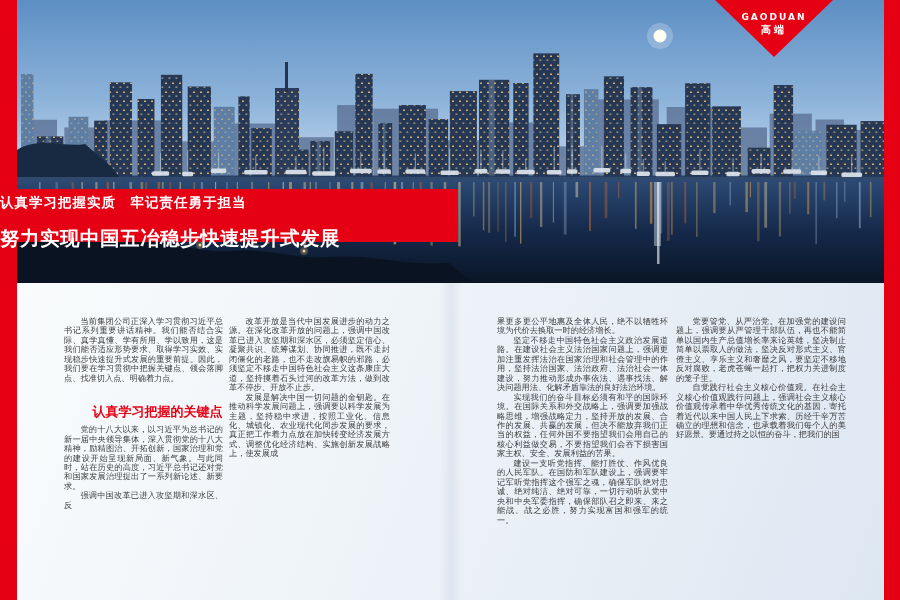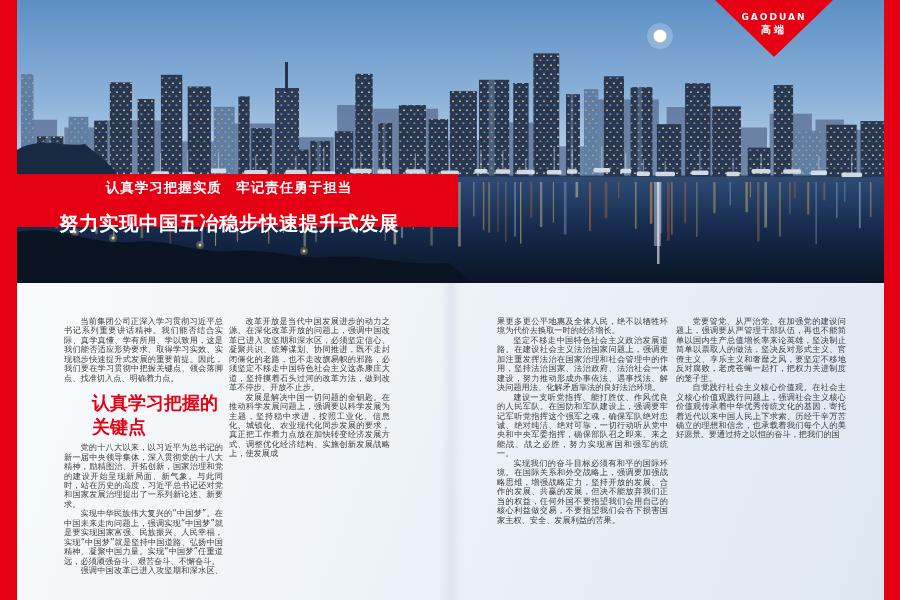--- a/index.html
+++ b/index.html
@@ -4,22 +4,22 @@
 <style>
   html,body{margin:0;padding:0;background:#888;}
   .page{position:relative;width:900px;height:600px;overflow:hidden;
         background:#5eead4;font-family:"DejaVu Sans","Liberation Sans",sans-serif;}
   
   .bar-left{position:absolute;left:0;top:0;width:17px;height:600px;background:var(--red);}
   .bar-right{position:absolute;left:884px;top:0;width:16px;height:600px;background:var(--red);}
   
   .photo{position:absolute;left:17px;top:0;width:867px;height:283px;overflow:hidden;background:#7ea6cf;}
   
-  .headline-band{position:absolute;left:0;top:174px;width:458px;height:53px;background:var(--red);
-                 color:#fff;text-align:center;z-index:5;}
+  .headline-band{position:absolute;left:0;top:189px;width:458px;height:53px;background:var(--red);
+                 color:#fff;text-align:left;z-index:5;}
   .kicker{margin-top:5px;font-size:13.5px;font-weight:bold;letter-spacing:1px;}
   .big-title{margin-top:13px;font-size:19.5px;font-weight:bold;letter-spacing:0.5px;}
   
   .corner-tag{position:absolute;left:715px;top:0;width:118px;height:57px;background:var(--red);
               -webkit-clip-path:polygon(0 0,100% 0,50% 100%);clip-path:polygon(0 0,100% 0,50% 100%);
               color:#fff;text-align:center;z-index:6;}
   .tag-en{margin-top:12px;font-size:9px;font-weight:bold;letter-spacing:2px;}
   .tag-cn{margin-top:1px;font-size:10px;font-weight:bold;letter-spacing:3px;}
   
   .content{position:absolute;left:17px;top:283px;width:867px;height:317px;
@@ -28,21 +28,21 @@
         background:linear-gradient(90deg,rgba(120,140,170,0) 0%,rgba(120,140,170,0.12) 50%,rgba(120,140,170,0) 100%);}
   
   .tcol{position:absolute;top:317px;height:258px;overflow:hidden;}
   .col1{left:64px;width:159px;}
   .col2{left:229px;width:161px;}
   .col3{left:497px;width:171px;}
   .col4{left:676px;width:170px;}
   .body-p{margin:0;font-size:8.2px;line-height:9.45px;text-align:justify;color:#3c3c3c;
           word-break:break-all;}
   .ind{text-indent:2em;}
-  .col-heading{margin:8px 0 4px 0;padding-left:28px;font-size:18px;font-weight:bold;color:var(--red);}
+  .col-heading{margin:20px 0 4px 0;padding-left:28px;font-size:13px;font-weight:bold;color:var(--red);text-align:center;}
 </style>
 </head>
 <body>
 
 <div class="page">
 
   <div class="photo">
     <svg id="photo-svg" width="867" height="283" viewBox="0 0 867 283">
       <defs>
         <linearGradient id="sky" x1="0" y1="0" x2="0" y2="1">
@@ -321,32 +321,31 @@
     <div class="big-title">努力实现中国五冶稳步快速提升式发展</div>
   </div>
 
   <div class="content"></div>
   <div class="fold"></div>
 
   <div class="tcol col1">
       <p class="body-p ind">当前集团公司正深入学习贯彻习近平总书记系列重要讲话精神。我们能否结合实际、真学真懂、学有所用、学以致用，这是我们能否适应形势要求、取得学习实效、实现稳步快速提升式发展的重要前提。因此，我们要在学习贯彻中把握关键点、领会落脚点、找准切入点、明确着力点。</p>
       <h3 class="col-heading">认真学习把握的关键点</h3>
       <p class="body-p ind">党的十八大以来，以习近平为总书记的新一届中央领导集体，深入贯彻党的十八大精神，励精图治、开拓创新，国家治理和党的建设开始呈现新局面、新气象。与此同时，站在历史的高度，习近平总书记还对党和国家发展治理提出了一系列新论述、新要求。</p>
-      <p class="body-p ind">实现中华民族伟大复兴的“中国梦”。在中国未来走向问题上，强调实现“中国梦”就是要实现国家富强、民族振兴、人民幸福，实现“中国梦”就是坚持中国道路、弘扬中国精神、凝聚中国力量。实现“中国梦”任重道远，必须顽强奋斗、艰苦奋斗、不懈奋斗。</p>
       <p class="body-p ind">强调中国改革已进入攻坚期和深水区、反</p>
     </div>
   <div class="tcol col2">
       <p class="body-p ind">改革开放是当代中国发展进步的动力之源。在深化改革开放的问题上，强调中国改革已进入攻坚期和深水区，必须坚定信心、凝聚共识、统筹谋划、协同推进，既不走封闭僵化的老路，也不走改旗易帜的邪路，必须坚定不移走中国特色社会主义这条康庄大道，坚持摸着石头过河的改革方法，做到改革不停步、开放不止步。</p>
       <p class="body-p ind">发展是解决中国一切问题的金钥匙。在推动科学发展问题上，强调要以科学发展为主题，坚持稳中求进，按照工业化、信息化、城镇化、农业现代化同步发展的要求，真正把工作着力点放在加快转变经济发展方式、调整优化经济结构、实施创新发展战略上，使发展成</p>
     </div>
   <div class="tcol col3">
       <p class="body-p">果更多更公平地惠及全体人民，绝不以牺牲环境为代价去换取一时的经济增长。</p>
       <p class="body-p ind">坚定不移走中国特色社会主义政治发展道路。在建设社会主义法治国家问题上，强调更加注重发挥法治在国家治理和社会管理中的作用，坚持法治国家、法治政府、法治社会一体建设，努力推动形成办事依法、遇事找法、解决问题用法、化解矛盾靠法的良好法治环境。</p>
+      <p class="body-p ind">实现我们的奋斗目标必须有和平的国际环境。在国际关系和外交战略上，强调要加强战略思维，增强战略定力，坚持开放的发展、合作的发展、共赢的发展，但决不能放弃我们正当的权益，任何外国不要指望我们会用自己的核心利益做交易，不要指望我们会吞下损害国家主权、安全、发展利益的苦果。</p>
       <p class="body-p ind">建设一支听党指挥、能打胜仗、作风优良的人民军队。在国防和军队建设上，强调要牢记军听党指挥这个强军之魂，确保军队绝对忠诚、绝对纯洁、绝对可靠，一切行动听从党中央和中央军委指挥，确保部队召之即来、来之能战、战之必胜，努力实现富国和强军的统一。</p>
-      <p class="body-p ind">实现我们的奋斗目标必须有和平的国际环境。在国际关系和外交战略上，强调要加强战略思维，增强战略定力，坚持开放的发展、合作的发展、共赢的发展，但决不能放弃我们正当的权益，任何外国不要指望我们会用自己的核心利益做交易，不要指望我们会吞下损害国家主权、安全、发展利益的苦果。</p>
     </div>
   <div class="tcol col4">
       <p class="body-p ind">党要管党、从严治党。在加强党的建设问题上，强调要从严管理干部队伍，再也不能简单以国内生产总值增长率来论英雄，坚决制止简单以票取人的做法，坚决反对形式主义、官僚主义、享乐主义和奢靡之风，要坚定不移地反对腐败，老虎苍蝇一起打，把权力关进制度的笼子里。</p>
       <p class="body-p ind">自觉践行社会主义核心价值观。在社会主义核心价值观践行问题上，强调社会主义核心价值观传承着中华优秀传统文化的基因，寄托着近代以来中国人民上下求索、历经千辛万苦确立的理想和信念，也承载着我们每个人的美好愿景。要通过持之以恒的奋斗，把我们的国</p>
     </div>
 
   <div class="bar-left"></div>
   <div class="bar-right"></div>
 
 </div>

